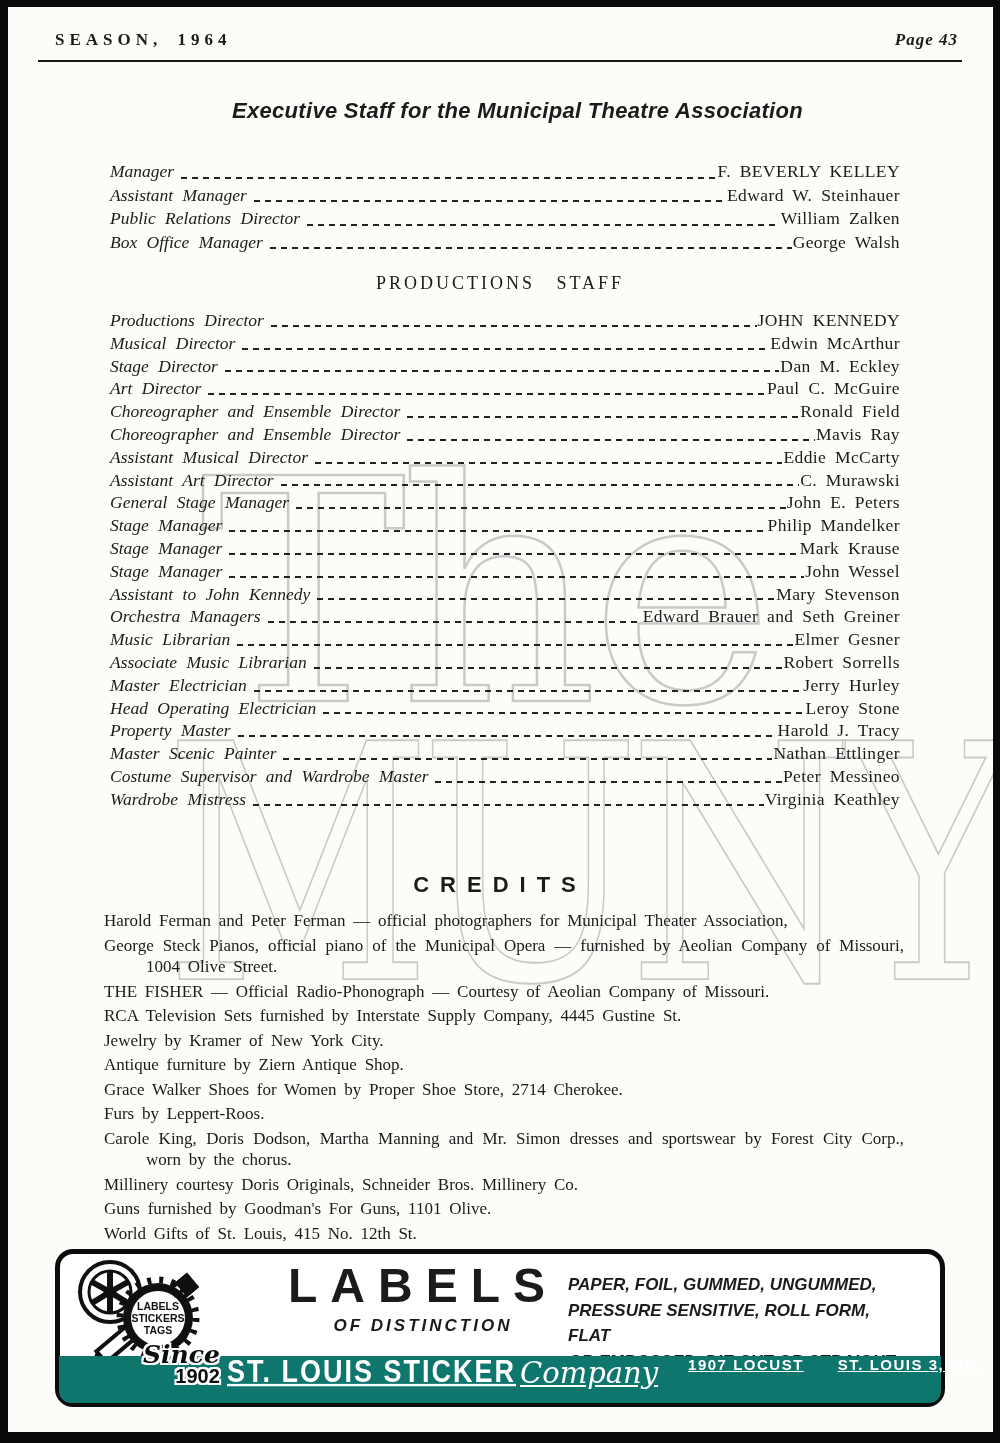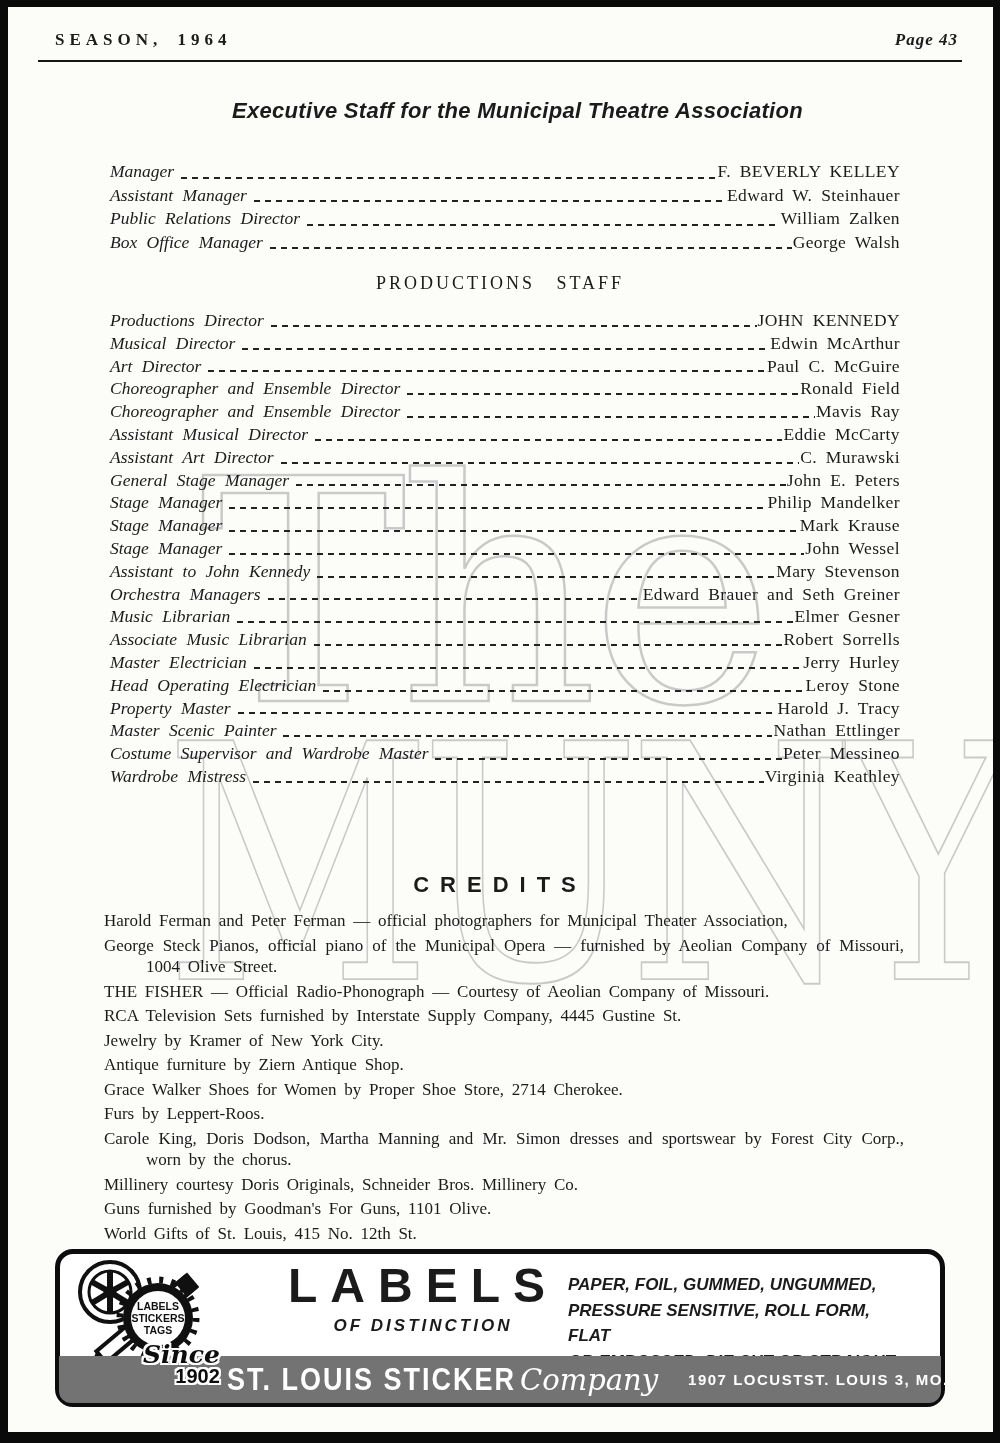--- a/index.html
+++ b/index.html
@@ -45,26 +45,26 @@
                font-size:22px;letter-spacing:11px;word-spacing:0;}
 
   
   .credits{position:absolute;left:104px;right:96px;top:910px;}
   .credit{margin:0 0 3px 0;font-size:17px;line-height:21.5px;text-align:justify;
           word-spacing:3.5px;padding-left:42px;text-indent:-42px;}
 
   
   .ad{position:absolute;left:55px;top:1249px;width:890px;height:158px;box-sizing:border-box;
       border:5px solid #0c0c0c;border-radius:18px;background:#fff;z-index:2;}
-  .ad-bar{position:absolute;left:-1px;right:-1px;bottom:-1px;height:47px;background:#737373;
-          border-radius:0 0 12px 12px;display:flex;align-items:center;color:#fff;padding-left:168px;box-sizing:border-box;}
+  .ad-bar{position:absolute;left:-1px;right:-1px;bottom:-1px;height:47px;background:#0f766e;
+          border-radius:0 0 12px 12px;display:flex;align-items:flex-start;color:#fff;padding-left:168px;box-sizing:border-box;text-decoration:underline;}
   .co-main{font-family:"Liberation Sans",sans-serif;font-weight:700;font-size:27px;letter-spacing:2px;
            transform:scaleY(1.18);transform-origin:left center;white-space:nowrap;}
   .co-script{font-family:"DejaVu Serif",serif;font-style:italic;font-size:29px;margin-left:4px;white-space:nowrap;}
-  .bar-info{display:flex;margin-left:30px;font-family:"Liberation Sans",sans-serif;
+  .bar-info{display:flex;gap:34px;margin-left:30px;font-family:"Liberation Sans",sans-serif;
             font-weight:700;font-size:15px;letter-spacing:1.5px;white-space:nowrap;}
   .ad-logo{position:absolute;left:6px;top:4px;}
   .ad-headline{position:absolute;left:218px;top:8px;width:290px;text-align:center;
       font-family:"Liberation Sans",sans-serif;font-weight:800;font-size:48px;letter-spacing:13px;line-height:1;}
   .ad-subhead{position:absolute;left:218px;top:62px;width:290px;text-align:center;
       font-family:"Liberation Sans",sans-serif;font-weight:700;font-style:italic;font-size:17px;letter-spacing:3px;}
   .ad-features{position:absolute;left:508px;right:28px;top:18px;
       font-family:"Liberation Sans",sans-serif;font-weight:700;font-style:italic;font-size:17px;line-height:1.5;}
   .since{position:absolute;left:66px;top:90px;z-index:3;text-align:center;
       font-family:"DejaVu Serif",serif;font-style:italic;font-weight:700;color:#0d0d0d;line-height:0.9;
@@ -123,20 +123,25 @@
           <span class="leader"></span>
           <span class="pname">JOHN KENNEDY</span>
         </div>
 
         <div class="row">
           <span class="role">Musical Director</span>
           <span class="leader"></span>
           <span class="pname">Edwin McArthur</span>
         </div>
 
+        <div class="row">
+          <span class="role">Stage Director</span>
+          <span class="leader"></span>
+          <span class="pname">Dan M. Eckley</span>
+        </div>
 
         <div class="row">
           <span class="role">Art Director</span>
           <span class="leader"></span>
           <span class="pname">Paul C. McGuire</span>
         </div>
 
         <div class="row">
           <span class="role">Choreographer and Ensemble Director</span>
           <span class="leader"></span>

